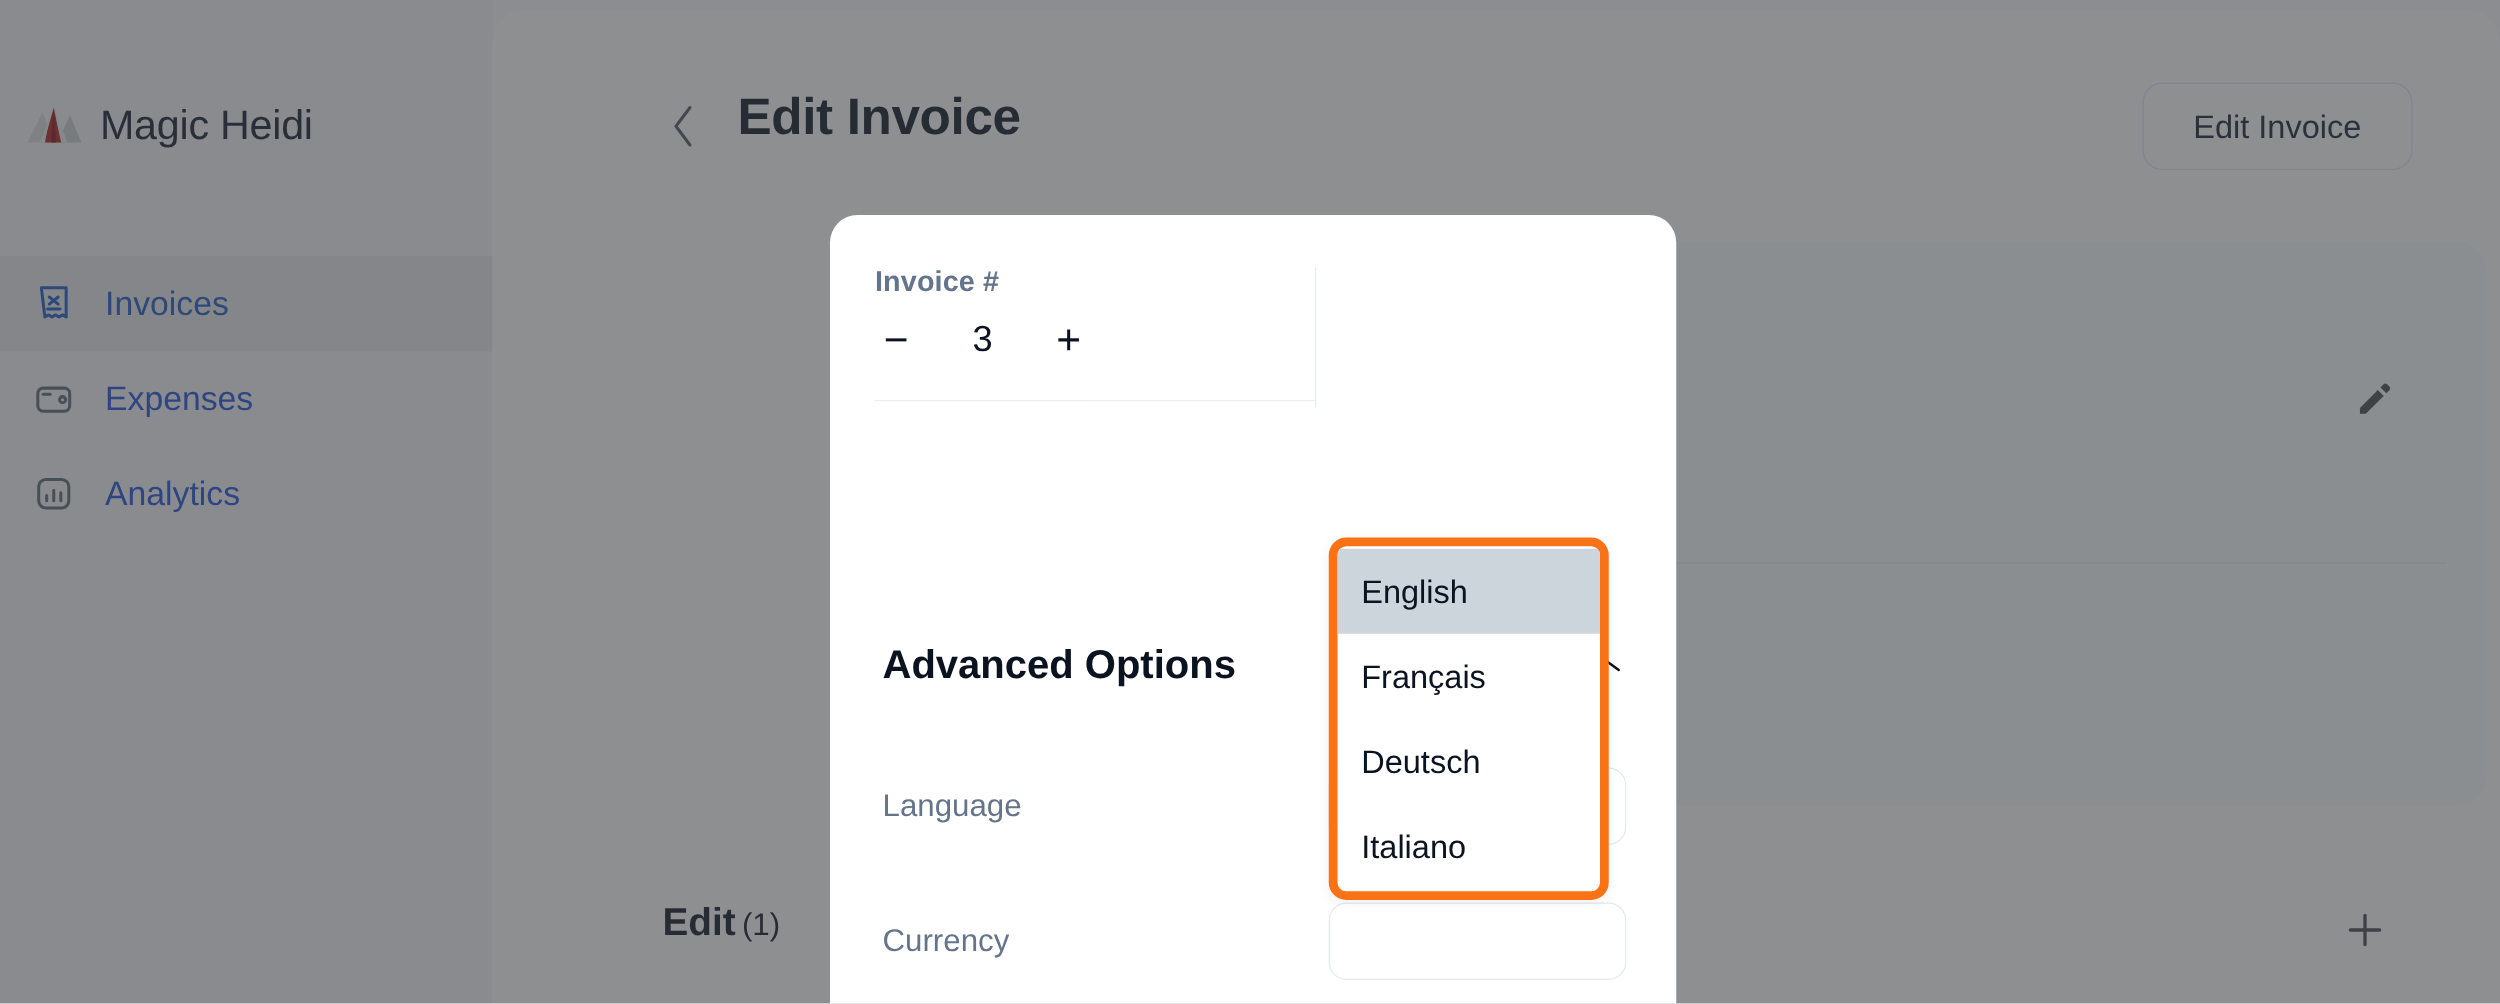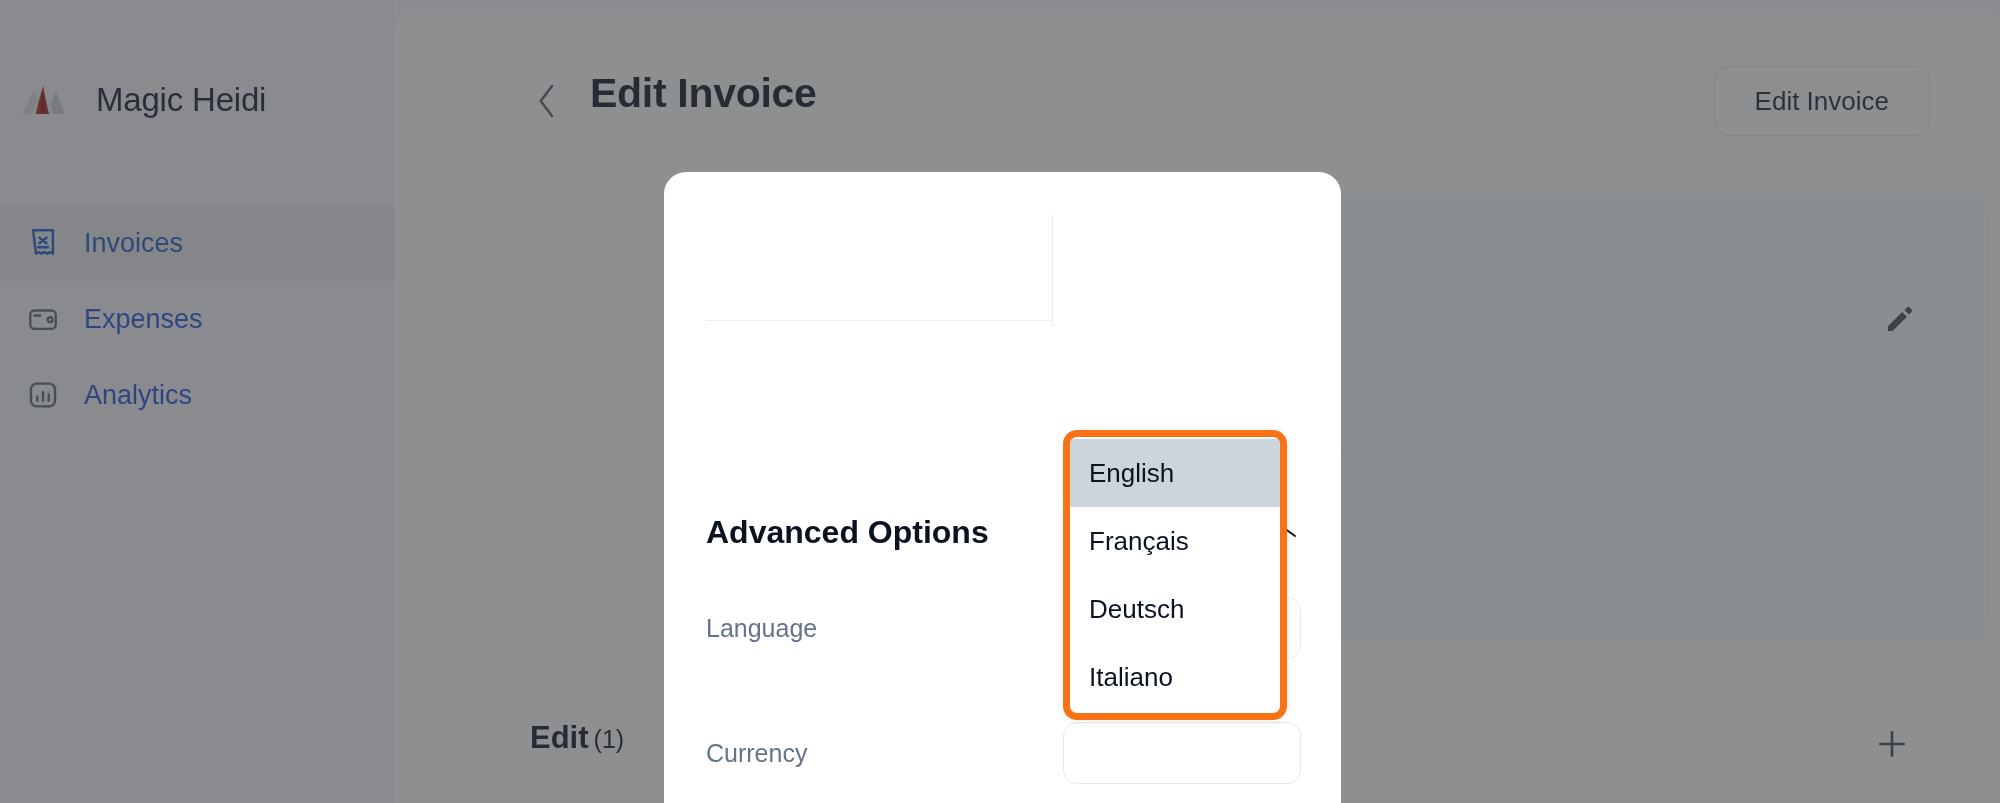--- a/index.html
+++ b/index.html
@@ -38,21 +38,21 @@
     left: 0; top: 0;
     width: 394px;
     height: 803px;
     background: #f2f3f5;
   }
   .brand {
     position: absolute;
     left: 16px; top: 72px;
     display: flex;
     align-items: center;
-    gap: 28px;
+    gap: 12px;
     height: 56px;
   }
   .brand-logo {
     width: 52px; height: 52px;
     position: relative;
     flex: none;
   }
   .brand-name {
     font-size: 33px;
     font-weight: 400;
@@ -279,21 +279,21 @@
 
   .opt-row {
     position: absolute;
     left: 42px;
     width: 595px;
     height: 62px;
     display: flex;
     align-items: center;
     justify-content: space-between;
   }
-  .opt-row.r-language { top: 425px; }
+  .opt-row.r-language { top: 442px; }
   .opt-row.r-currency { top: 550px; }
   .opt-label {
     font-size: 25px;
     color: #64748b;
   }
   .opt-select {
     width: 238px;
     height: 62px;
     border: 1px solid #e4e8ec;
     border-radius: 14px;
@@ -422,20 +422,29 @@
   <div class="dim-overlay"></div>
 
   <div class="modal">
     <div class="modal-inner">
 
       <div class="row-top">
 
         <div class="field-underline"></div>
         <div class="field-sep"></div>
 
+        <div class="field-invoice">
+          <div class="field-label">Invoice #</div>
+          <div class="stepper">
+            <span class="step-btn">−</span>
+            <span class="step-value">3</span>
+            <span class="step-btn">+</span>
+          </div>
+          <div class="invoice-underline"></div>
+        </div>
 
       </div>
 
       <div class="adv-header">Advanced Options</div>
       <span class="adv-chevron">
         <svg viewBox="0 0 30 18" width="30" height="18" fill="none" stroke="#0b1220" stroke-width="2" stroke-linecap="round" stroke-linejoin="round">
           <path d="M4 13 L15 5 L26 13"></path>
         </svg>
       </span>
 

